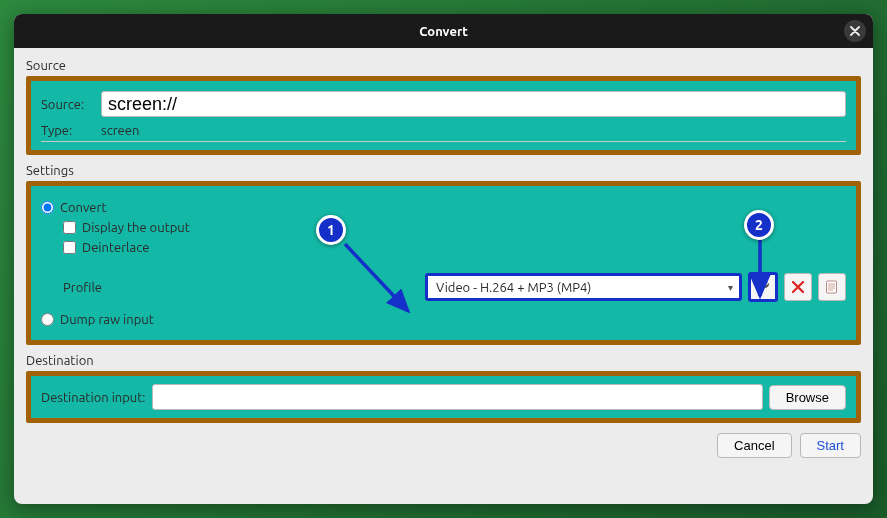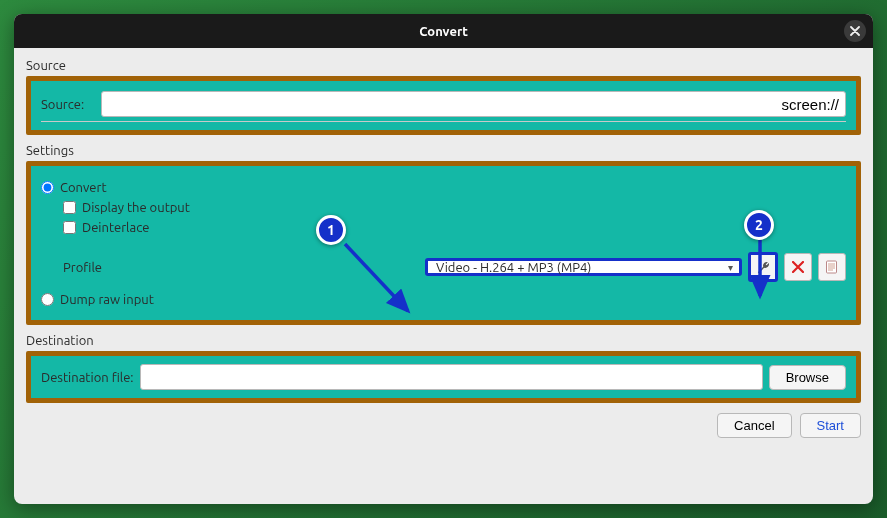--- a/index.html
+++ b/index.html
@@ -78,23 +78,22 @@
   }
   .label {
     min-width: 52px;
   }
   input[type=text].field {
     flex: 1;
     border: 1px solid #b8b8b8;
     border-radius: 3px;
     background: #fff;
     padding: 4px 6px;
-    font-size: 15px;
+    font-size: 18px;
     height: 26px;
-    text-align: right;
   }
   .hr {
     border-top: 1px solid #c9c9c9;
     margin-top: 4px;
   }
   .radio, .check {
     display: flex;
     align-items: center;
     gap: 6px;
     margin: 6px 0;
@@ -115,21 +114,21 @@
     width: 50px;
   }
   .profile-spacer {
     flex: 0 0 300px;
   }
   .select-wrap {
     position: relative;
     flex: 1;
     border: 3px solid #1530c9;
     border-radius: 3px;
-    height: 18px;
+    height: 28px;
     background: #fff;
     display: flex;
     align-items: center;
     padding: 0 24px 0 8px;
   }
   .select-arrow {
     position: absolute;
     right: 6px;
     top: 50%;
     transform: translateY(-50%);
@@ -212,20 +211,24 @@
     </div>
   </div>
 
   <div class="content">
 
     <div class="section-label">Source</div>
     <div class="frame">
       <div class="row">
         <span class="label">Source:</span>
         <input type="text" class="field" value="screen://" style="">
+      </div>
+      <div class="row" style="margin-top:6px;">
+        <span class="label">Type:</span>
+        <span>screen</span>
       </div>
       <div class="hr"></div>
     </div>
 
     <div class="section-label" style="margin-top:8px;">Settings</div>
     <div class="frame" style="position:relative;">
       <label class="radio">
         <input type="radio" name="mode" checked="" style="">
         <span>Convert</span>
       </label>
@@ -267,21 +270,21 @@
 
       <label class="radio" style="margin-top:8px;">
         <input type="radio" name="mode" style="">
         <span>Dump raw input</span>
       </label>
     </div>
 
     <div class="section-label" style="margin-top:8px;">Destination</div>
     <div class="frame">
       <div class="dest-row">
-        <span>Destination file:</span>
+        <span>Destination input:</span>
         <input type="text" class="field" value="" style="">
         <button class="button">Browse</button>
       </div>
     </div>
 
     <div class="footer">
       <button class="button"><span class="underline-first">Cancel</span></button>
       <button class="button disabled">Start</button>
     </div>
   </div>

